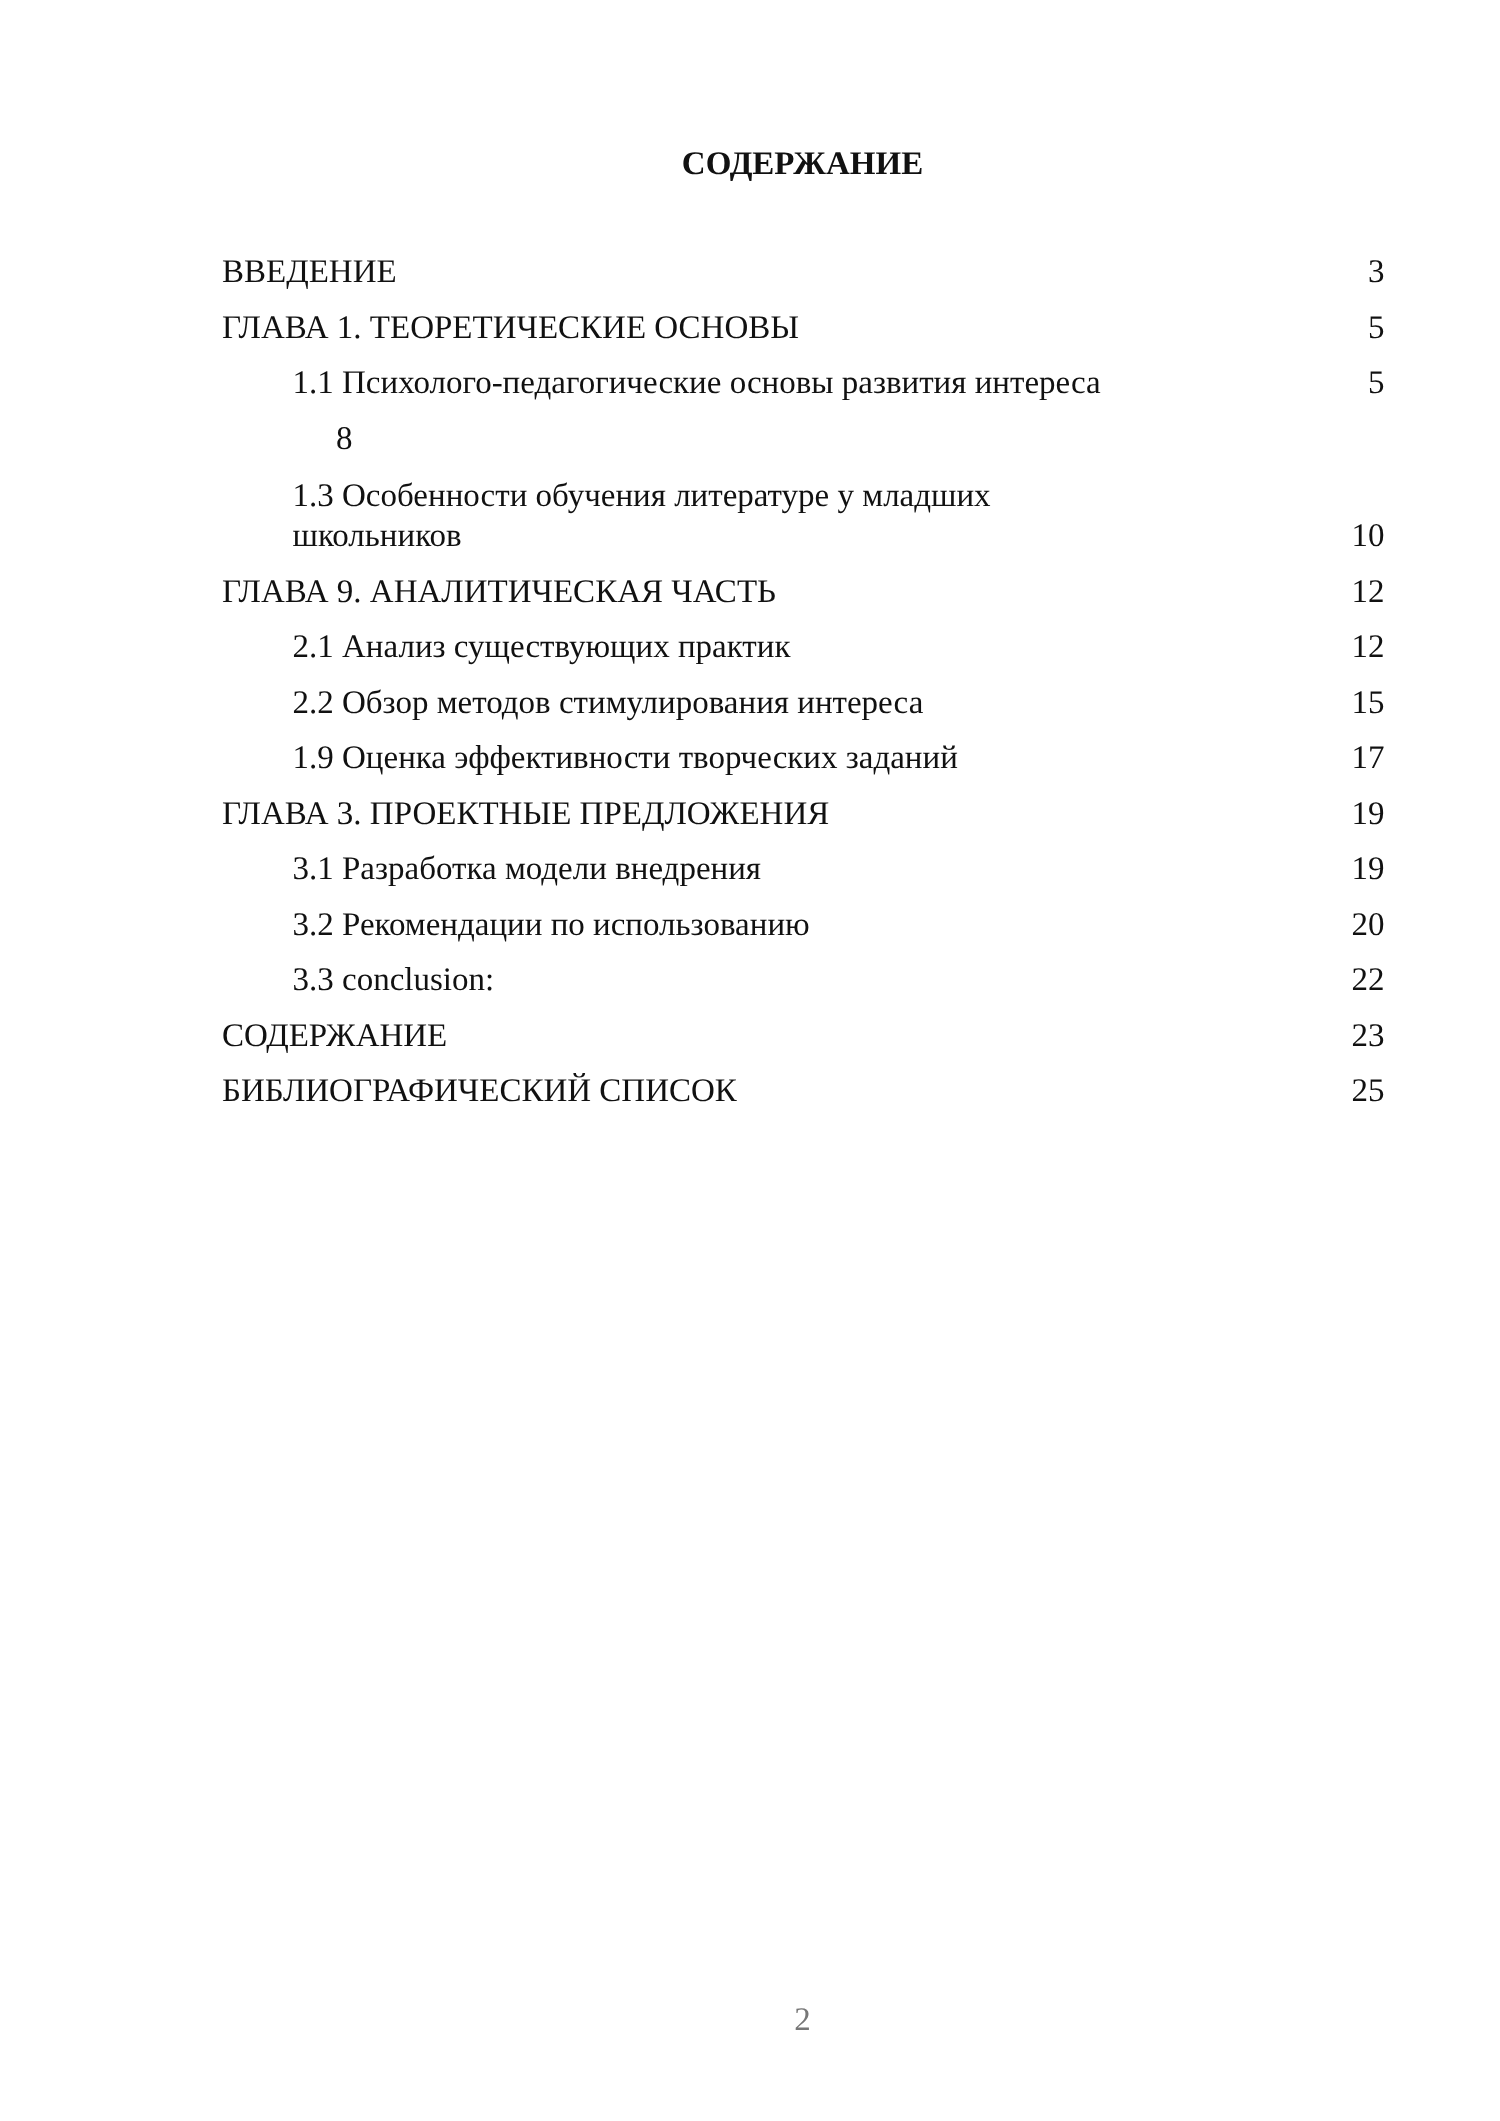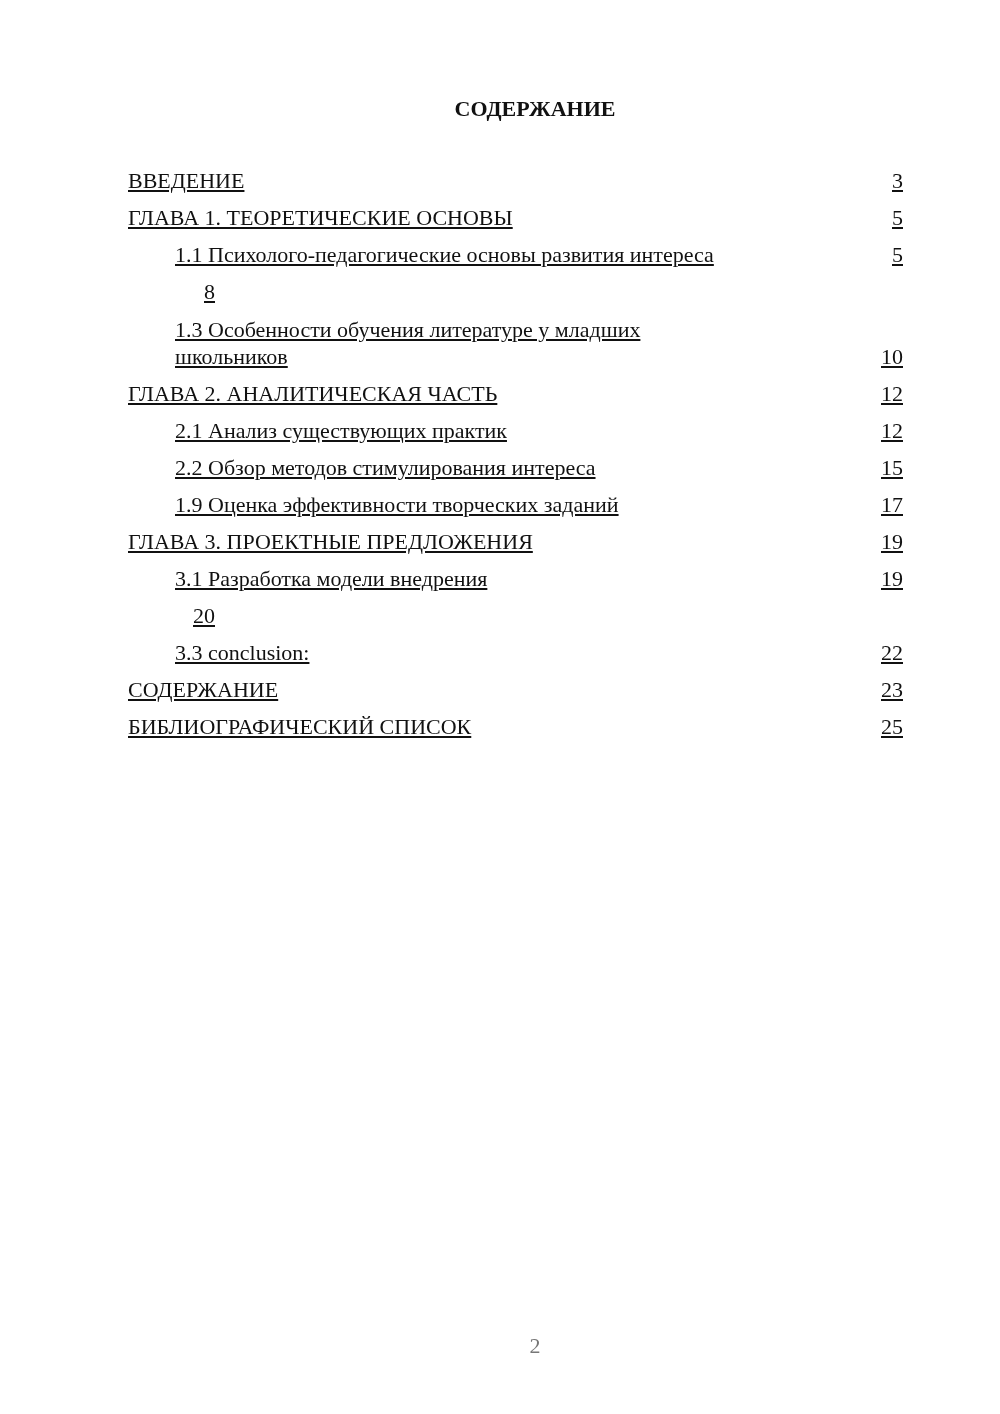--- a/index.html
+++ b/index.html
@@ -1,20 +1,20 @@
 <!DOCTYPE html>
 <html><head>
 <meta charset="utf-8">
 <style>
   html, body { margin: 0; padding: 0; background: #ffffff; }
   body { width: 1000px; height: 1414px; position: relative; overflow: hidden;
          font-family: "Liberation Serif", "DejaVu Serif", serif; color: #111111; }
   .title { position: absolute; top: 96px; left: 0; width: 1070px; text-align: center;
            font-weight: bold; font-size: 22px; letter-spacing: 0px; }
-  .toc { position: absolute; top: 168px; left: 128px; width: 775px; text-decoration: underline; }
+  .toc { position: absolute; top: 168px; left: 148px; width: 775px; }
   .row { position: relative; display: flex; justify-content: space-between; align-items: flex-end;
          font-size: 22px; line-height: 26px; margin-bottom: 11px; }
   .row.sub { padding-left: 47px; justify-content: space-between; }
   .row .label { flex: 1; padding-right: 60px; }
   .row .page { text-align: right; min-width: 40px; }
   .page-number { position: absolute; top: 1333px; left: 0; width: 1070px; text-align: center;
                  font-size: 22px; color: #777777; }
 </style>
 </head>
 <body>
@@ -35,21 +35,21 @@
     <span class="page">5</span>
   </div>
   <div class="row sub">
     <span class="page">8</span>
   </div>
   <div class="row sub" style="line-height:27px;">
     <span class="label" style="padding-right:200px;">1.3 Особенности обучения литературе у младших школьников</span>
     <span class="page">10</span>
   </div>
   <div class="row">
-    <span class="label">ГЛАВА 2. АНАЛИТИЧЕСКАЯ ЧАСТЬ</span>
+    <span class="label">ГЛАВА 9. АНАЛИТИЧЕСКАЯ ЧАСТЬ</span>
     <span class="page">12</span>
   </div>
   <div class="row sub">
     <span class="label">2.1 Анализ существующих практик</span>
     <span class="page">12</span>
   </div>
   <div class="row sub">
     <span class="label">2.2 Обзор методов стимулирования интереса</span>
     <span class="page">15</span>
   </div>
@@ -59,20 +59,21 @@
   </div>
   <div class="row">
     <span class="label">ГЛАВА 3. ПРОЕКТНЫЕ ПРЕДЛОЖЕНИЯ</span>
     <span class="page">19</span>
   </div>
   <div class="row sub">
     <span class="label">3.1 Разработка модели внедрения</span>
     <span class="page">19</span>
   </div>
   <div class="row sub">
+    <span class="label">3.2 Рекомендации по использованию</span>
     <span class="page">20</span>
   </div>
   <div class="row sub">
     <span class="label">3.3 conclusion:</span>
     <span class="page">22</span>
   </div>
   <div class="row">
     <span class="label">СОДЕРЖАНИЕ</span>
     <span class="page">23</span>
   </div>

